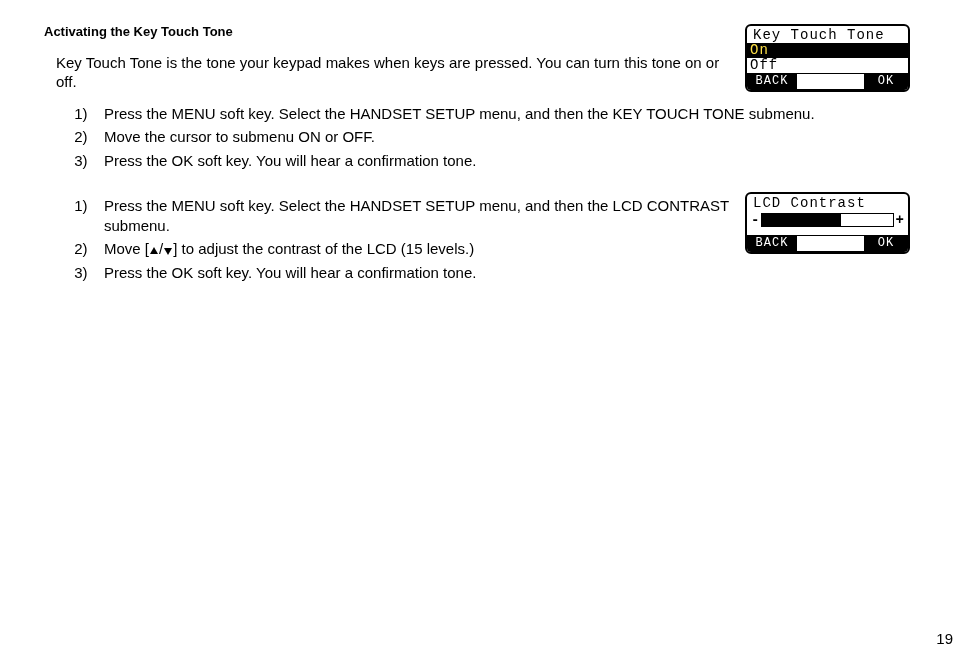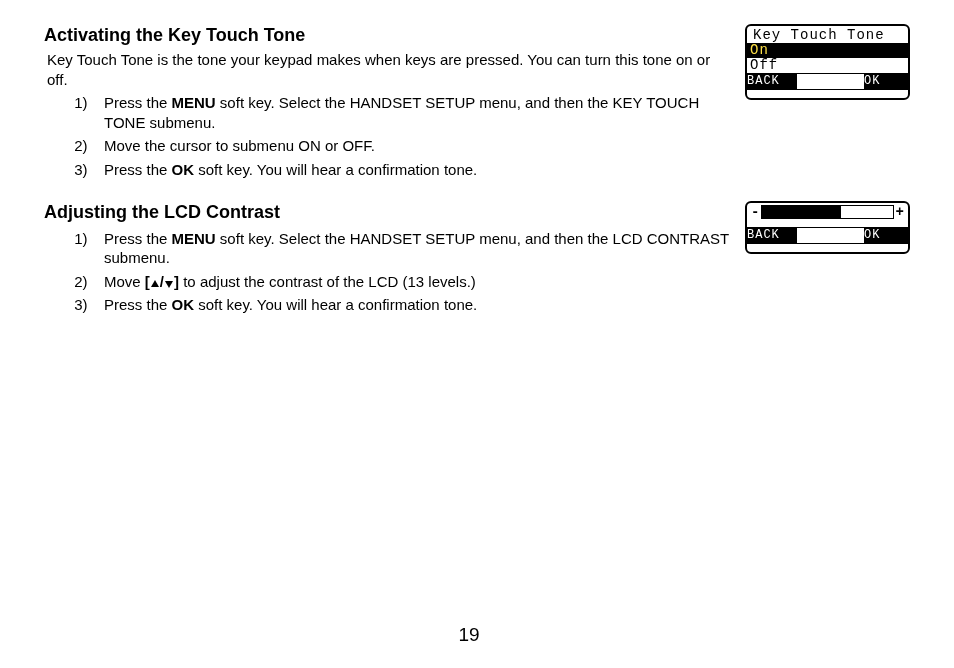--- a/index.html
+++ b/index.html
@@ -14,56 +14,56 @@
     line-height: 1.3;
   }
   .page {
     position: relative;
     width: 954px;
     height: 668px;
     padding: 24px 44px 0 44px;
     box-sizing: border-box;
   }
   h2.section-title {
-    font-size: 18px;
+    font-size: 13px;
     font-weight: bold;
     margin: 0 0 2px 0;
   }
   .section {
     margin-bottom: 18px;
     overflow: hidden;
   }
   .intro {
-    margin: 3px;
+    margin: 12px;
   }
   ol {
     margin: 4px 0 0 0;
     padding-left: 56px;
   }
   ol li {
     margin-bottom: 4px;
     padding-left: 4px;
   }
   ol li::marker {
     content: counter(list-item) ")   ";
   }
-  .bold { font-weight: bold; text-align: right; }
+  .bold { font-weight: normal; text-align: right; }
 
   
   .lcd {
     float: right;
     border: 2px solid #000;
     border-radius: 6px;
     background: #fff;
     width: 161px;
     margin-left: 14px;
     font-family: "Courier New", monospace;
     font-size: 14px;
     line-height: 15px;
-    padding-bottom: 8px;
+    padding-bottom: 0;
     overflow: hidden;
   }
   .lcd .title-row {
     padding: 2px 6px 0 6px;
     letter-spacing: 1px;
     white-space: pre;
   }
   .lcd .row {
     padding: 0 3px;
     letter-spacing: 1px;
@@ -73,20 +73,21 @@
     color: #fde047;
   }
   .lcd .softkeys {
     background: #000;
     color: #fff;
     display: flex;
     font-size: 12px;
     padding: 1px 0;
   }
   .lcd .softkeys .sk {
+    text-align: center;
     flex: 0 0 50px;
     letter-spacing: 1px;
   }
   .lcd .softkeys .spacer {
     flex: 1;
     background: #fff;
   }
   .lcd .softkeys .sk.right {
     flex: 0 0 44px;
   }
@@ -112,23 +113,23 @@
   .contrast-fill {
     position: absolute;
     left: 0; top: 0; bottom: 0;
     width: 60%;
     background: #000;
   }
 
   .page-num {
     position: absolute;
     bottom: 20px;
-    left: 0; right: 16px;
-    text-align: center;
-    font-size: 19px;
+    left: 0; right: 1px;
+    text-align: right;
+    font-size: 15px;
   }
 
   
   .arrows svg { vertical-align: -2px; }
 </style>
 </head>
 <body>
 
 <div class="page">
 
@@ -154,45 +155,45 @@
       <li>Move the cursor to submenu ON or OFF.</li>
       <li>
         <span>Press the </span><span class="bold">OK</span><span> soft key. You will hear a confirmation tone.</span>
       </li>
     </ol>
   </div>
 
   <div class="section">
 
     <div class="lcd">
+      <div class="title-row">LCD Contrast</div>
       <div class="contrast-wrap">
         <span class="minus">-</span>
         <div class="contrast-bar">
           <div class="contrast-fill"></div>
         </div>
         <span class="plus">+</span>
       </div>
       <div class="softkeys">
         <div class="sk">BACK</div>
         <div class="spacer"></div>
         <div class="sk right">OK</div>
       </div>
     </div>
 
-    <h2 class="section-title">Adjusting the LCD Contrast</h2>
     <ol>
       <li>
         <span>Press the </span><span class="bold">MENU</span><span> soft key. Select the HANDSET SETUP menu, and then the LCD CONTRAST submenu.</span>
       </li>
       <li>
         <span>Move </span><span class="bold"><span>[</span><span class="arrows"><svg width="10" height="10">
                 <polygon points="5,1 9,8 1,8" fill="#000"></polygon>
               </svg></span><span>/</span><span class="arrows"><svg width="10" height="10">
                 <polygon points="1,2 9,2 5,9" fill="#000"></polygon>
-              </svg></span><span>]</span></span><span> to adjust the contrast of the LCD (13 levels.)</span>
+              </svg></span><span>]</span></span><span> to adjust the contrast of the LCD (15 levels.)</span>
       </li>
       <li>
         <span>Press the </span><span class="bold">OK</span><span> soft key. You will hear a confirmation tone.</span>
       </li>
     </ol>
   </div>
 
   <div class="page-num">19</div>
 </div>
 

